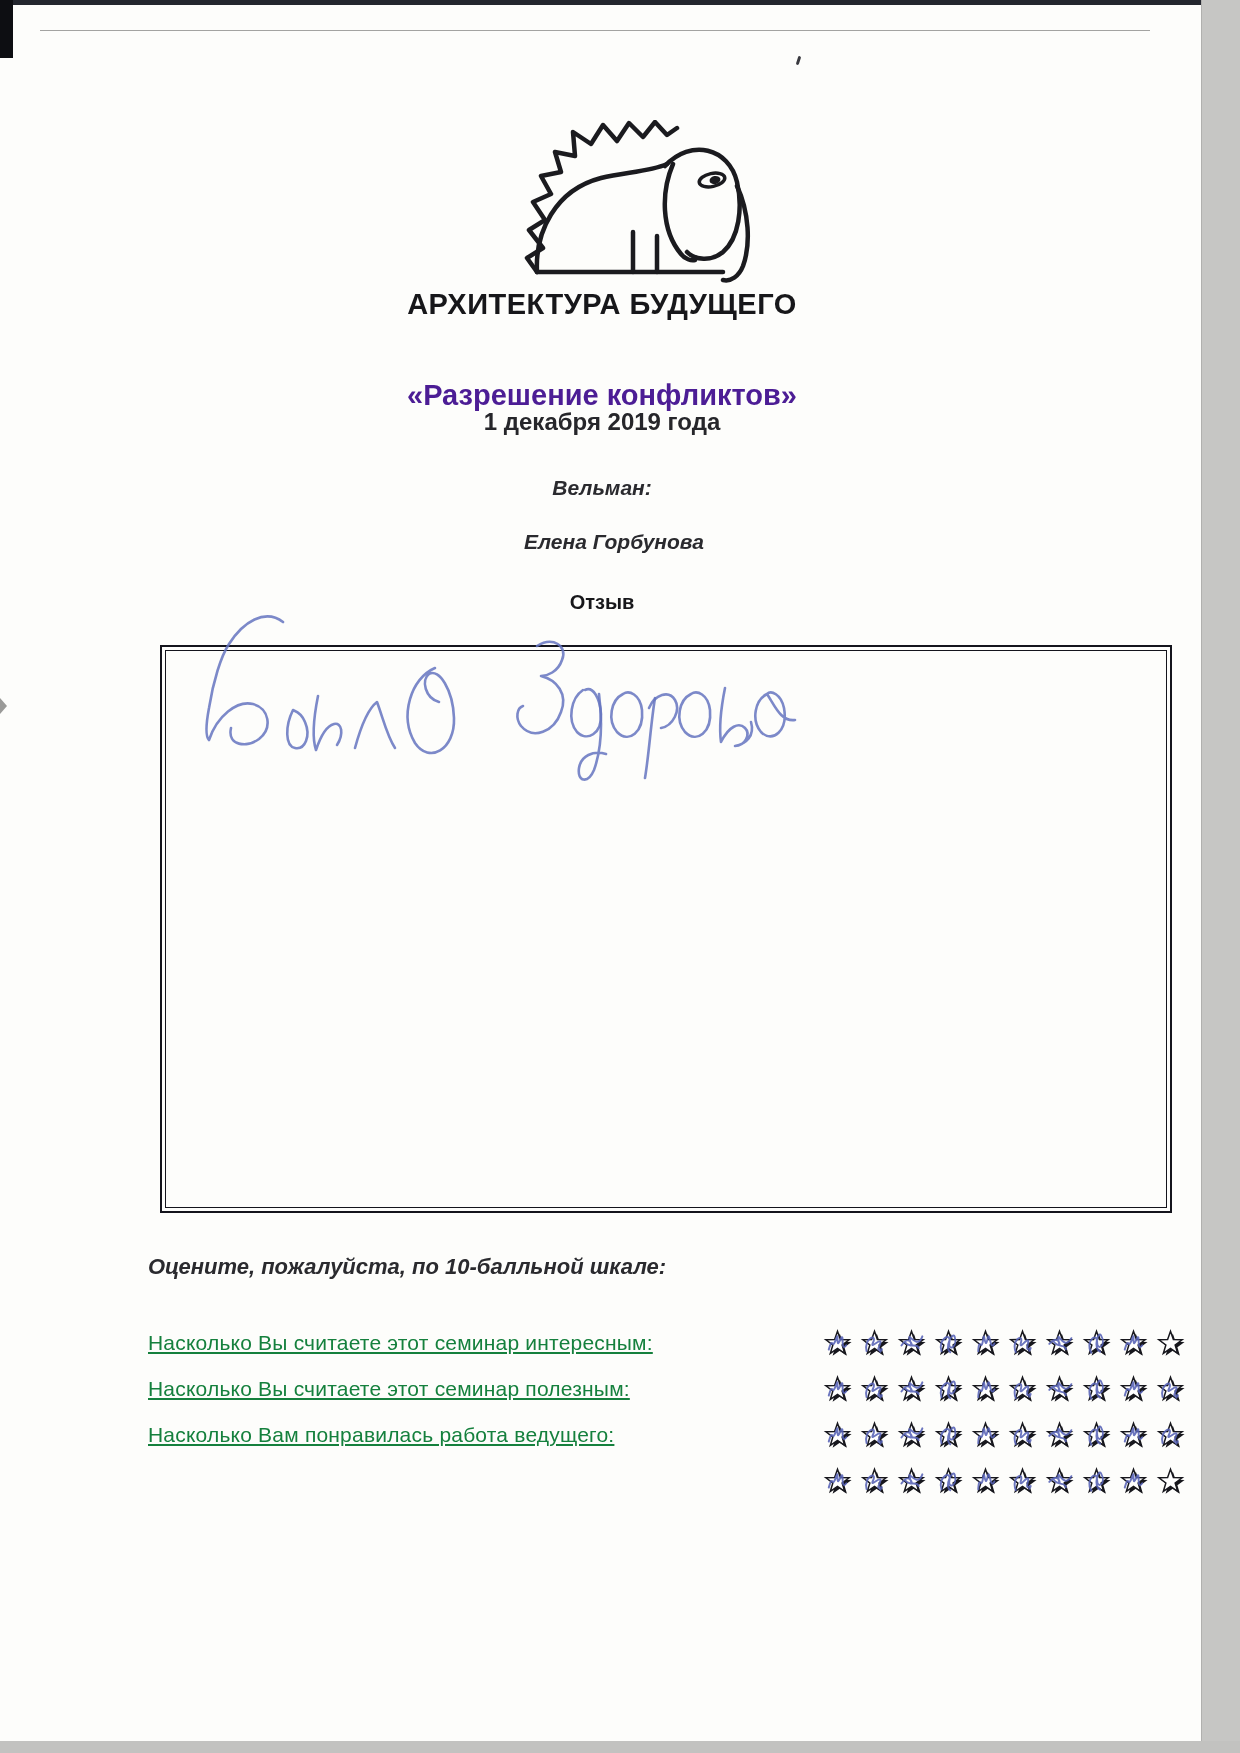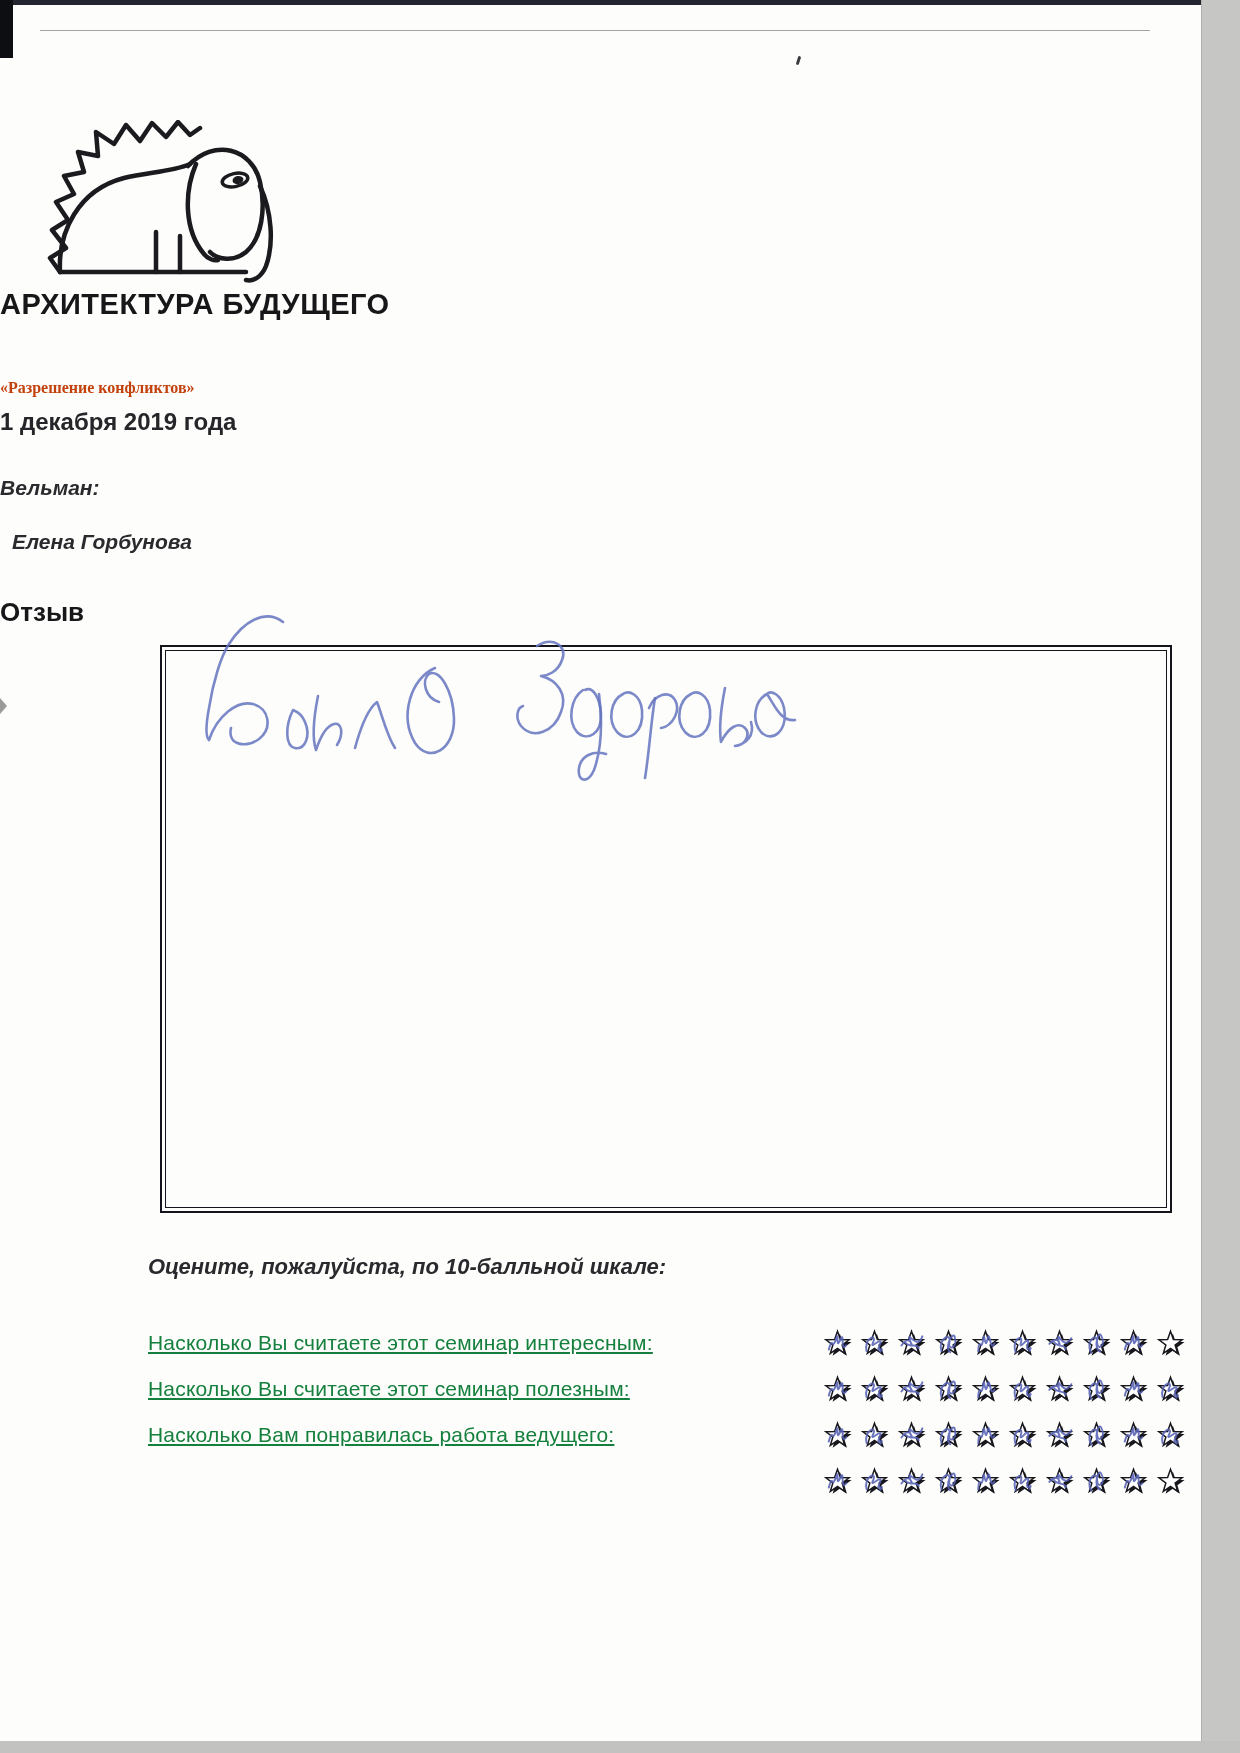--- a/index.html
+++ b/index.html
@@ -1,40 +1,40 @@
 <!DOCTYPE html>
 <html><head>
 <meta charset="utf-8">
 <style>
   html,body{margin:0;padding:0;background:#e8e8e6;}
   .page{position:relative;width:1240px;height:1753px;background:#fdfdfb;overflow:hidden;
         font-family:"Liberation Sans",sans-serif;color:#222;}
   .abs{position:absolute;}
-  .center-col{left:0;width:1204px;text-align:left;}
+  .center-col{left:0;width:1204px;text-align:center;}
 
   
   .top-edge{left:0;top:0;width:1240px;height:5px;background:#23262e;}
   .corner-blk{left:0;top:0;width:13px;height:58px;background:#0d0e12;}
   .hairline{left:40px;top:30px;width:1110px;height:1px;background:#a3a3a1;}
   .side-band{right:0;top:0;width:38px;height:1753px;background:#c6c6c4;border-left:1px solid #b0b0ae;}
   .bottom-band{left:0;bottom:0;width:1240px;height:12px;background:#c2c2c0;}
   .speck{left:797px;top:56px;width:3px;height:9px;background:#3a3a40;transform:rotate(18deg);border-radius:2px;}
   .edge-diamond{left:0;top:698px;width:7px;height:16px;background:#9a9a98;clip-path:polygon(0 0,100% 50%,0 100%);}
 
   
   .logo-wrap{top:120px;}
   .logo-wrap svg{display:inline-block;transform:translateX(38px);}
   .brand{top:288px;font-size:29px;font-weight:700;letter-spacing:.5px;color:#17171a;}
   .t1{top:350px;font-size:24px;font-weight:700;color:#26262a;}
-  .t2{top:379px;font-size:16px;font-weight:700;color:#c2410c;font-family:Liberation Serif, serif;}
+  .t2{top:379px;font-size:29px;font-weight:700;color:#4c1d95;}
   .t3{top:408px;font-size:24px;font-weight:700;color:#26262a;}
   .hosts-label{top:476px;font-size:21px;font-weight:700;font-style:italic;color:#2a2a2e;}
   .host1{top:503px;font-size:21px;font-weight:700;font-style:italic;color:#2a2a2e;}
   .host2{top:530px;font-size:21px;font-weight:700;font-style:italic;color:#2a2a2e;padding-left:12px;}
-  .section-title{top:591px;font-size:26px;font-weight:700;color:#17171a;margin-top:6px;}
+  .section-title{top:591px;font-size:20px;font-weight:700;color:#17171a;}
 
   
   .fbox{left:160px;top:645px;width:1012px;height:568px;border:2px solid #14141c;box-sizing:border-box;}
   .fbox-inner{position:absolute;left:3px;top:3px;right:3px;bottom:3px;border:1px solid #14141c;}
 
   
   .handwriting{left:185px;top:598px;}
   .handwriting path{fill:none;stroke:#6574c0;stroke-width:2.6;stroke-linecap:round;stroke-linejoin:round;opacity:.85;}
 
   

